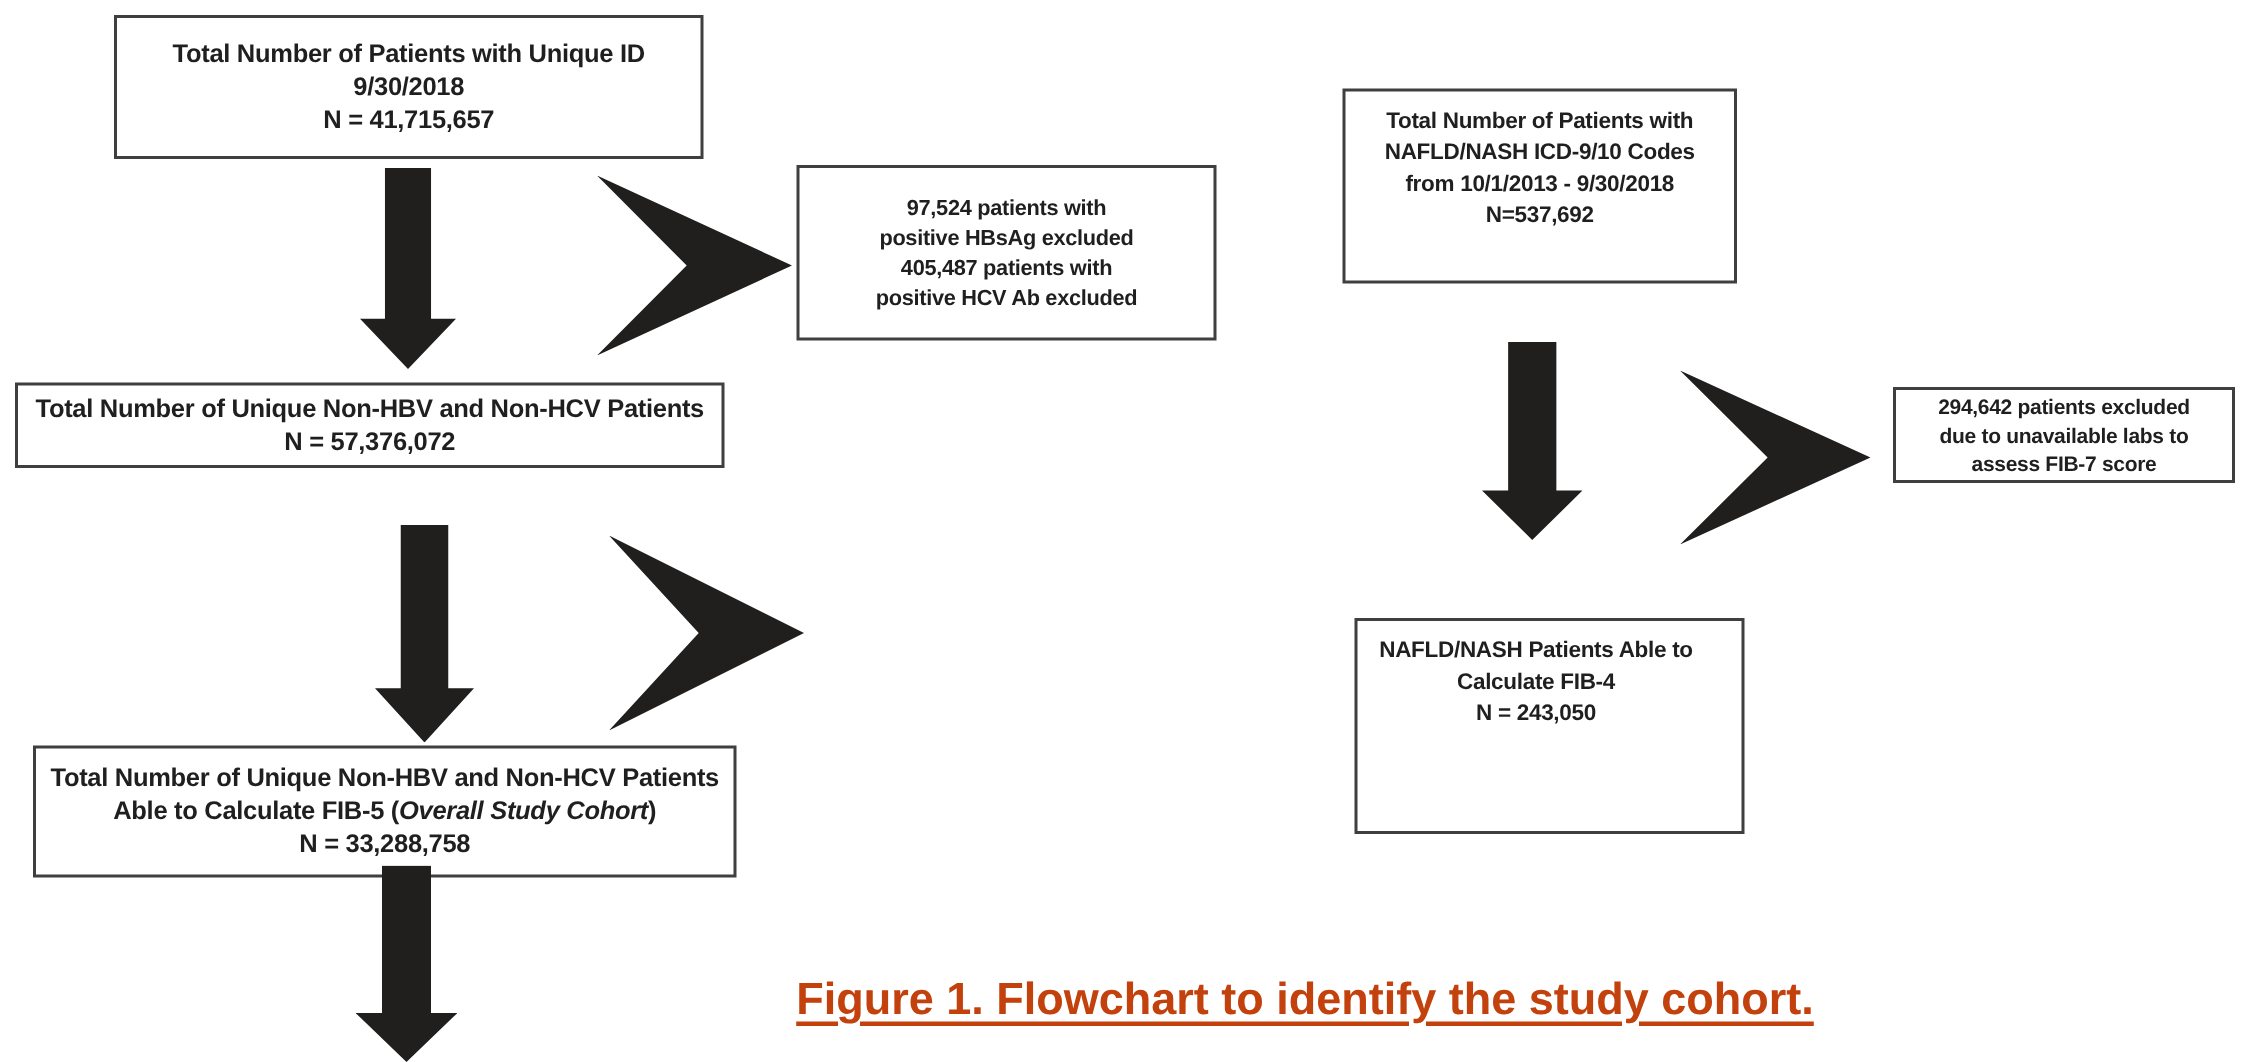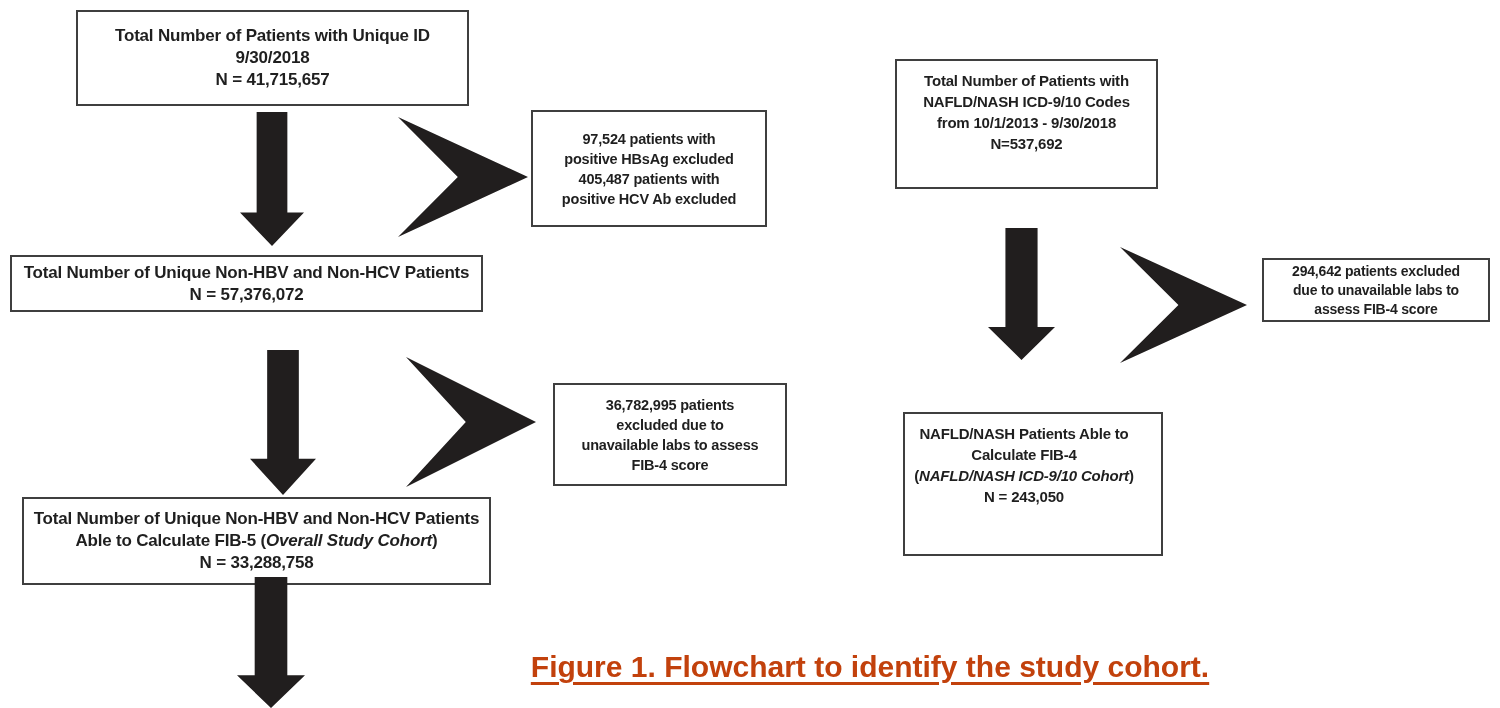--- a/index.html
+++ b/index.html
@@ -59,21 +59,21 @@
   }
   .chevron {
     position: absolute;
     background: #211e1e;
     clip-path: polygon(0 0, 100% 50%, 0 100%, 46% 50%);
   }
   
   #box-quest   { left: 76px;  top: 10px;  width: 393px; height: 96px; }
   #arr-l1      { left: 240px; top: 112px; width: 64px;  height: 134px; }
   #chev-l1     { left: 398px; top: 117px; width: 130px; height: 120px; }
-  #box-excl-1  { left: 531px; top: 110px; width: 236px; height: 117px; }
+  #box-excl-1  { left: 531px; top: 110px; width: 280px; height: 117px; }
   #box-nonhbv  { left: 10px;  top: 255px; width: 473px; height: 57px; }
   #arr-l2      { left: 250px; top: 350px; width: 66px;  height: 145px; }
   #chev-l2     { left: 406px; top: 357px; width: 130px; height: 130px; }
   #box-excl-2  { left: 553px; top: 383px; width: 234px; height: 103px; }
   #box-overall { left: 22px;  top: 497px; width: 469px; height: 88px; }
   #arr-l3      { left: 237px; top: 577px; width: 68px;  height: 131px; }
   
   #box-nafld      { left: 895px;  top: 59px;  width: 263px; height: 130px; }
   #arr-r1         { left: 988px;  top: 228px; width: 67px;  height: 132px; }
   #chev-r1        { left: 1120px; top: 247px; width: 127px; height: 116px; }
@@ -117,26 +117,20 @@
   </div>
 
   <div class="node" id="box-nonhbv">
     <div class="ln">Total Number of Unique Non-HBV and Non-HCV Patients</div>
     <div class="ln">N = 57,376,072</div>
   </div>
 
   <div class="arrow-down" id="arr-l2"></div>
   <div class="chevron" id="chev-l2"></div>
 
-  <div class="node excl" id="box-excl-2">
-    <div class="ln">36,782,995 patients</div>
-    <div class="ln">excluded due to</div>
-    <div class="ln">unavailable labs to assess</div>
-    <div class="ln">FIB-4 score</div>
-  </div>
 
   <div class="node" id="box-overall">
     <div class="ln">Total Number of Unique Non-HBV and Non-HCV Patients</div>
     <div class="ln"><span>Able to Calculate FIB-5 (</span><span class="it">Overall Study Cohort</span><span>)</span></div>
     <div class="ln">N = 33,288,758</div>
   </div>
 
   <div class="arrow-down" id="arr-l3"></div>
 
   <div class="node top-align right-col" id="box-nafld">
@@ -145,25 +139,24 @@
     <div class="ln">from 10/1/2013 - 9/30/2018</div>
     <div class="ln">N=537,692</div>
   </div>
 
   <div class="arrow-down" id="arr-r1"></div>
   <div class="chevron" id="chev-r1"></div>
 
   <div class="node excl excl-sm" id="box-excl-r">
     <div class="ln">294,642 patients excluded</div>
     <div class="ln">due to unavailable labs to</div>
-    <div class="ln">assess FIB-4 score</div>
+    <div class="ln">assess FIB-7 score</div>
   </div>
 
   <div class="node top-align right-col" id="box-nafld-coh">
     <div class="ln">NAFLD/NASH Patients Able to</div>
     <div class="ln">Calculate FIB-4</div>
-    <div class="ln"><span>(</span><span class="it">NAFLD/NASH ICD-9/10 Cohort</span><span>)</span></div>
     <div class="ln">N = 243,050</div>
   </div>
 
   <div class="caption">Figure 1. Flowchart to identify the study cohort.</div>
 
 </div>
 
 </body></html>

